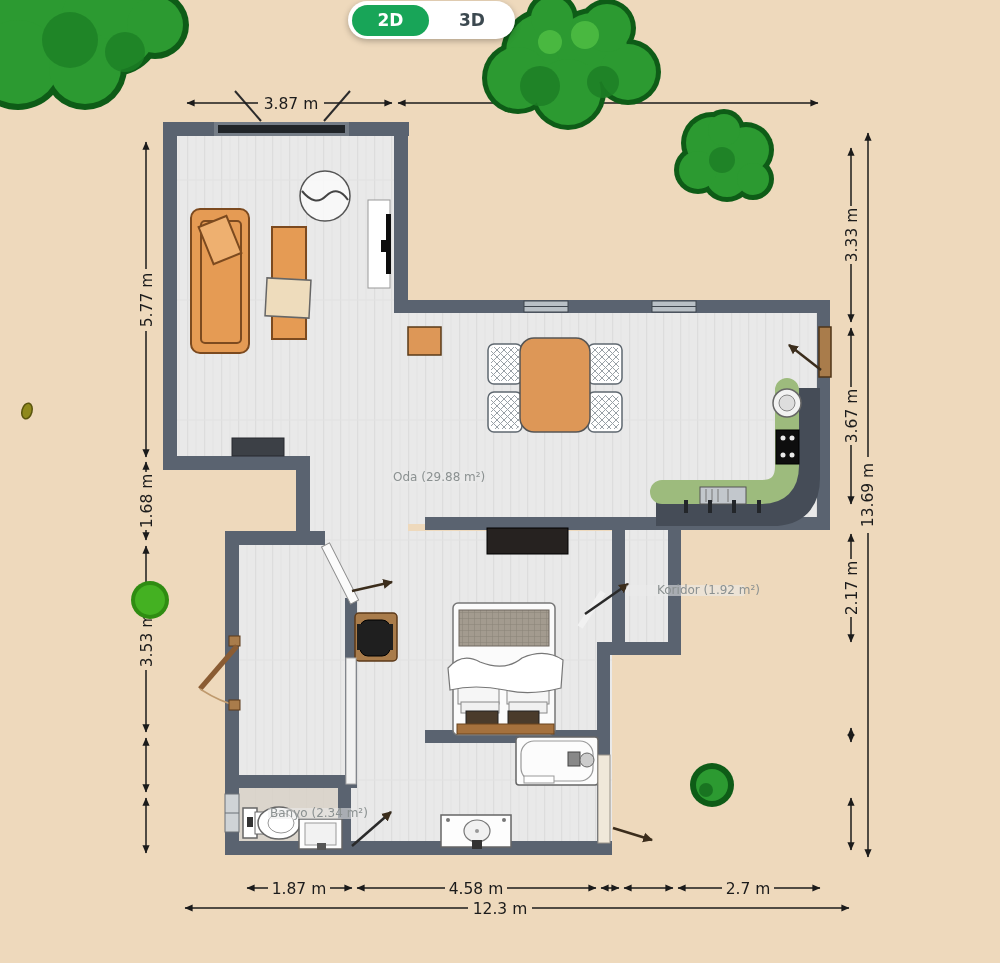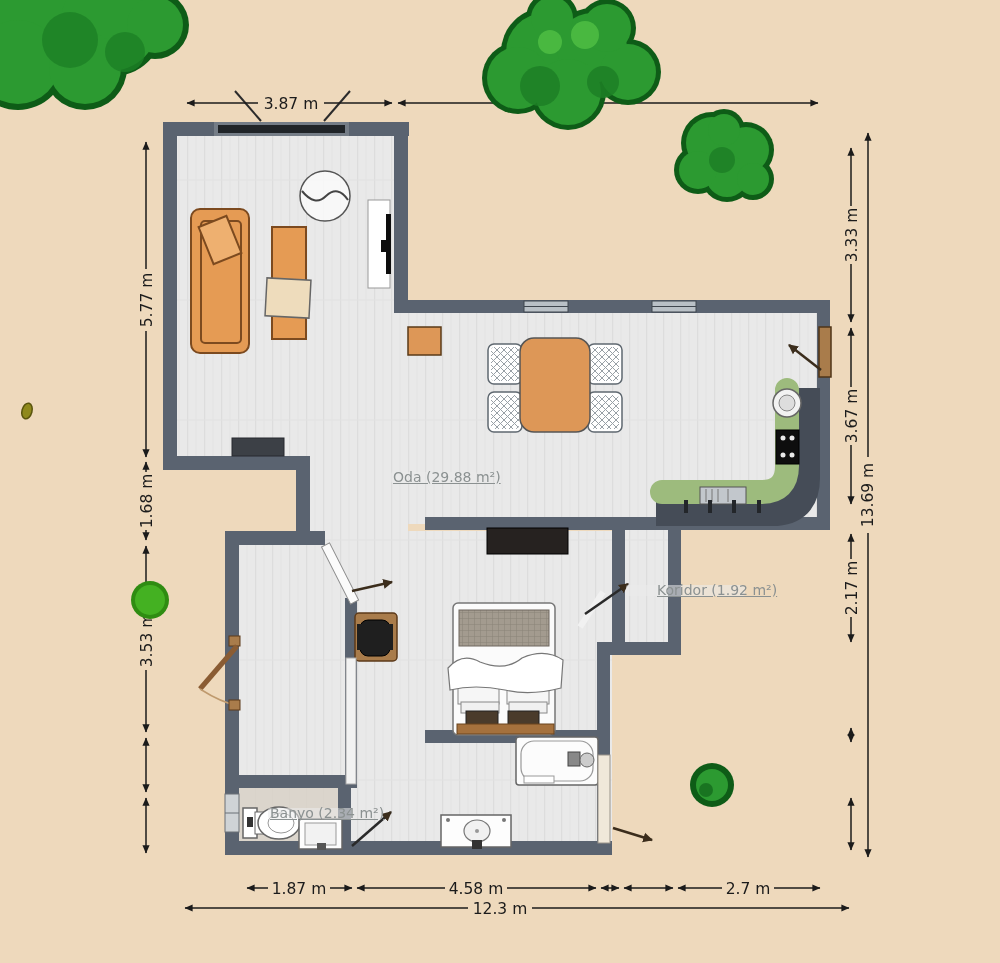--- a/index.html
+++ b/index.html
@@ -4,22 +4,22 @@
 <style>
   html,body{margin:0;padding:0;background:#eed9bc;}
   #stage{position:relative;width:1000px;height:963px;overflow:hidden;
          font-family:"DejaVu Sans",sans-serif;background:#eed9bc;}
   #plan{position:absolute;left:0;top:0;}
   .toggle{position:absolute;left:348px;top:1px;width:167px;height:38px;background:#fff;
           border-radius:19px;box-shadow:0 2px 6px rgba(0,0,0,.28);display:flex;align-items:center;z-index:30;}
   .btn2d{margin-left:4px;width:77px;height:31px;border-radius:16px;background:#18a558;color:#fff;
          font-weight:bold;font-size:17px;display:flex;align-items:center;justify-content:center;cursor:pointer;}
   .btn3d{flex:1;text-align:center;color:#3c4950;font-weight:bold;font-size:17px;cursor:pointer;}
-  .roomlabel{position:absolute;font-size:14px;line-height:11px;color:#8b9191;
-             background:rgba(235,235,235,.55);border-radius:2px;padding:0 2px;white-space:nowrap;z-index:5;text-decoration:underline;}
+  .roomlabel{position:absolute;font-size:12px;line-height:11px;color:#8b9191;
+             background:rgba(235,235,235,.55);border-radius:2px;padding:0 2px;white-space:nowrap;z-index:5;}
   svg text.dim{font-family:"DejaVu Sans",sans-serif;font-size:15.5px;fill:#1b1b1b;}
 </style>
 </head>
 <body>
 
 <div id="stage">
 
 <svg id="plan" width="1000" height="963" viewBox="0 0 1000 963">
   <defs>
     <pattern id="wood" width="17" height="120" patternUnits="userSpaceOnUse">
@@ -363,14 +363,18 @@
     <circle cx="712" cy="785" r="16" fill="#2c9a31"></circle>
     <circle cx="706" cy="790" r="7" fill="#0e5c17" opacity="0.6"></circle>
   </g>
   <ellipse cx="27" cy="411" rx="5" ry="8" fill="#8f891c" stroke="#5a550e" stroke-width="1.5" transform="rotate(15 27 411)"></ellipse>
 </svg>
 
   <div class="roomlabel" style="left:391px;top:472px;width:82px;">Oda (29.88 m²)</div>
   <div class="roomlabel" style="left:626px;top:585px;width:86px;padding-left:31px;">Koridor (1.92 m²)</div>
   <div class="roomlabel" style="left:268px;top:808px;width:82px;">Banyo (2.34 m²)</div>
 
+  <div class="toggle">
+    <div class="btn2d">2D</div>
+    <div class="btn3d">3D</div>
+  </div>
 
 </div>
 
 </body></html>

